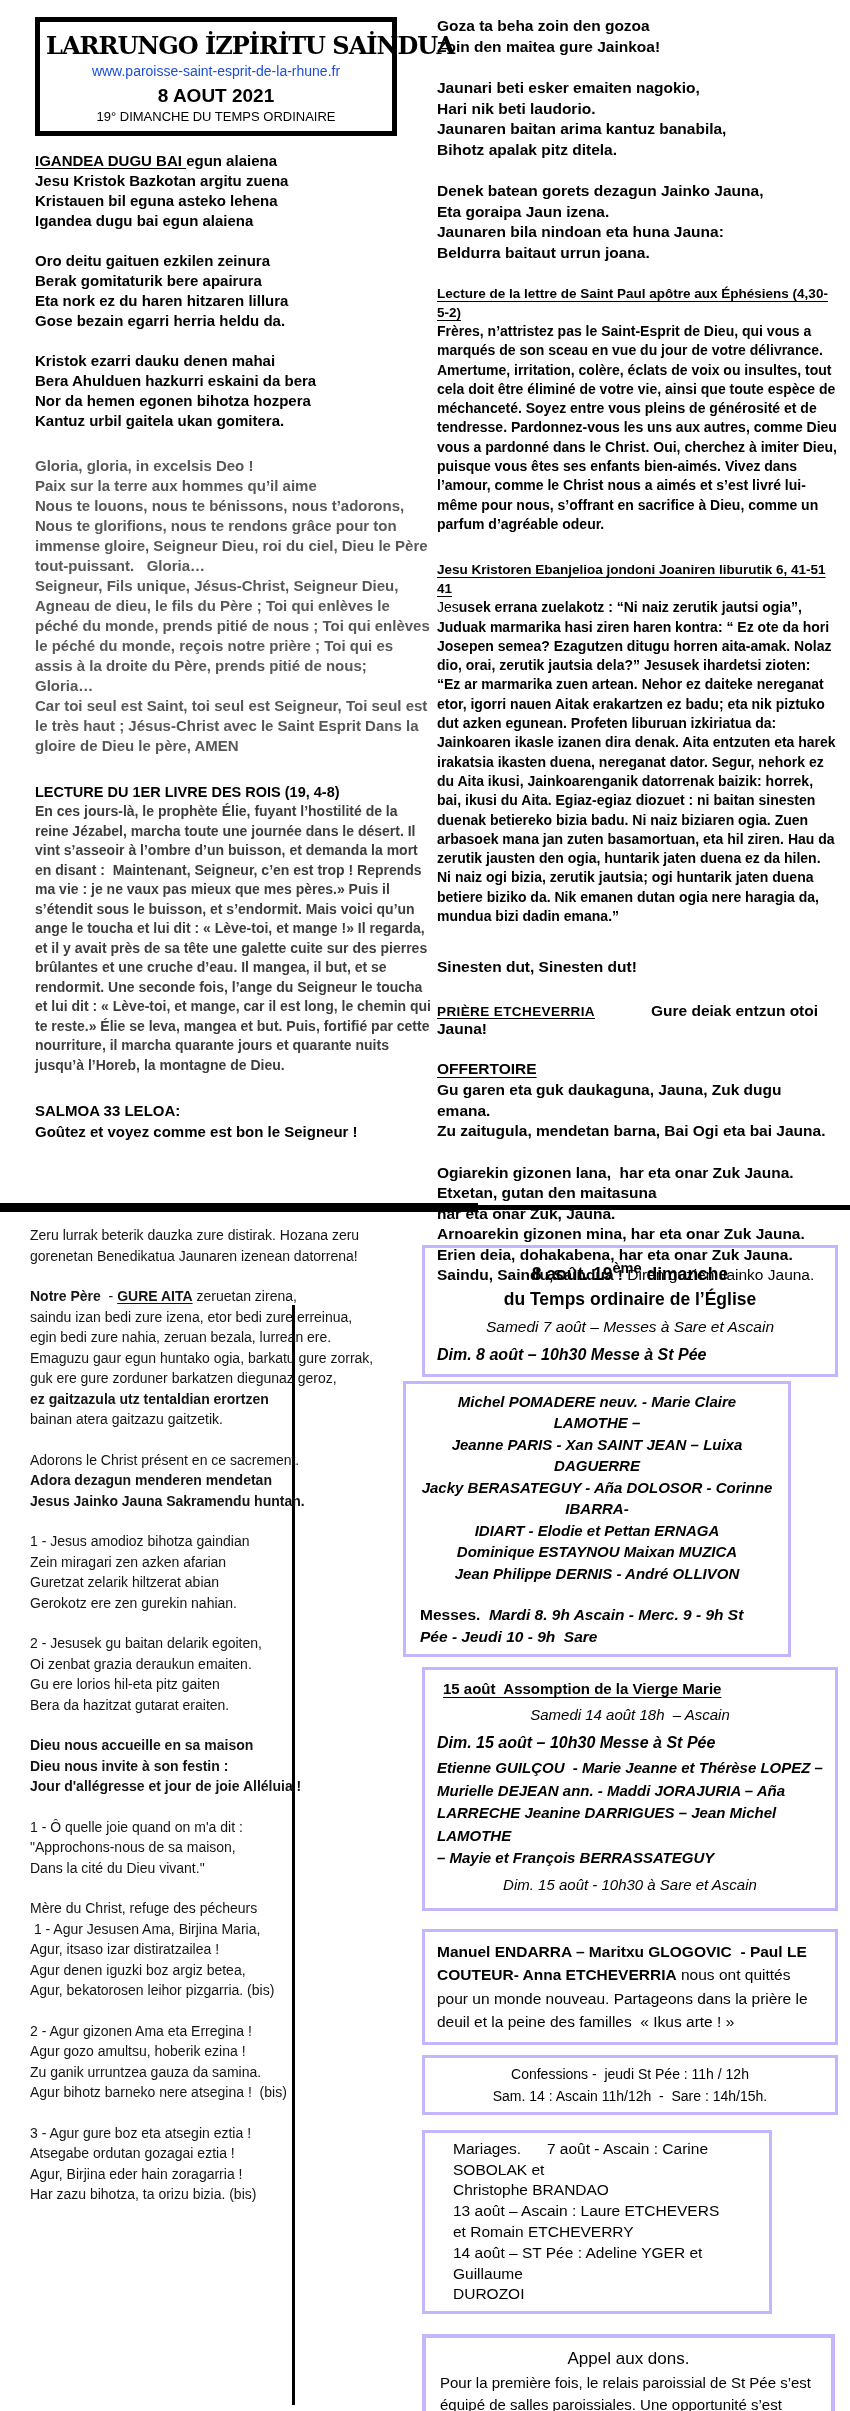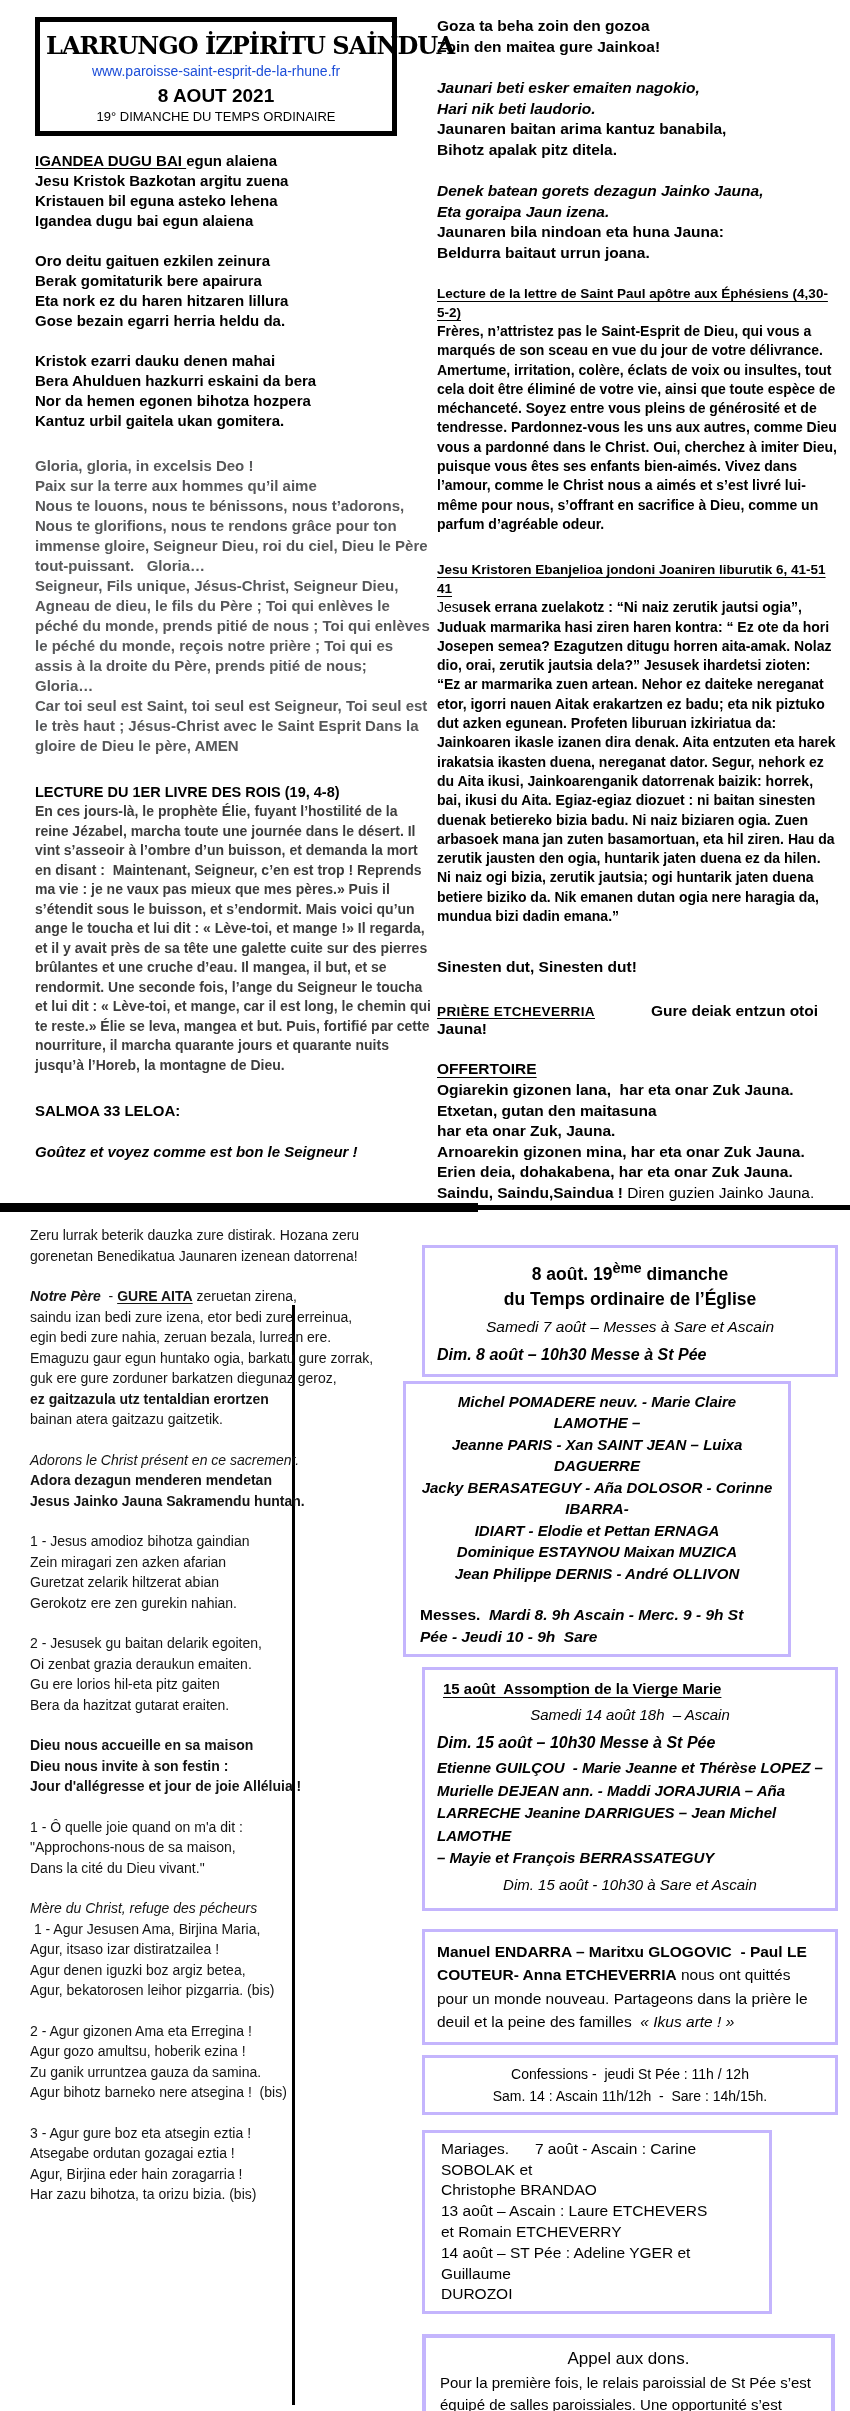--- a/index.html
+++ b/index.html
@@ -1,20 +1,20 @@
 <!DOCTYPE html>
 <html><head>
 <meta charset="utf-8">
 <style>
   html,body{margin:0;padding:0;background:#fff;}
   .page{position:relative;width:850px;height:2411px;background:#fff;color:#000;
         font-family:"Liberation Sans",sans-serif;overflow:hidden;}
   .pre{white-space:pre-wrap;}
   .b{font-weight:700;}
-  .i{font-style:italic;margin-top:20px;}
+  .i{}
   .u{text-decoration:underline;text-underline-offset:2px;}
 
   
   .tl{position:absolute;left:35px;top:17px;width:398px;}
   .masthead{border:5px solid #000;width:340px;padding:9px 6px 7px;text-align:center;margin-bottom:15px;}
   .mh-title{font-family:"DejaVu Serif",serif;font-weight:700;font-size:24px;letter-spacing:-1px;white-space:nowrap;}
   .mh-site{font-size:14px;color:#1d4ed8;margin-top:3px;}
   .mh-date{font-size:19px;font-weight:700;margin-top:6px;}
   .mh-sub{font-size:13px;font-weight:400;margin-top:2px;}
   .hymn{font-size:15px;line-height:20px;font-weight:700;margin-bottom:20px;}
@@ -59,21 +59,21 @@
   .messes{font-size:15.5px;line-height:21.5px;font-weight:700;margin-top:20px;}
   .messes .it{font-style:italic;}
   .box3{margin-bottom:18px;padding:8px 12px;}
   .box3-title{font-size:15px;font-weight:700;text-decoration:underline;text-underline-offset:3px;line-height:22px;margin-left:6px;}
   .box3-sat{font-size:15px;font-style:italic;line-height:29px;text-align:center;}
   .box3-sun{font-size:16px;font-weight:700;font-style:italic;line-height:28px;}
   .box3-names{font-size:15px;line-height:22.5px;font-weight:700;font-style:italic;margin-top:0;}
   .box3-foot{font-size:15px;font-style:italic;line-height:30px;text-align:center;}
   .box4{font-size:15.5px;line-height:23.5px;padding:8px 12px;margin-bottom:10px;}
   .box5{text-align:center;font-size:14px;line-height:22px;padding:5px 8px;margin-bottom:15px;}
-  .box6{width:350px;font-size:15.5px;line-height:20.8px;padding:6px 16px;margin-bottom:20px;}
+  .box6{width:350px;font-size:15.5px;line-height:20.8px;padding:6px 28px;margin-bottom:20px;}
   .box7{border-width:4px;padding:8px 14px 10px;width:413px;font-size:15px;line-height:21.6px;}
   .box7-title{font-size:17px;line-height:26px;text-align:center;}
   .box7 p{margin:0;}
 </style>
 </head>
 <body>
 
 <div class="page">
 
   <section class="tl">
@@ -123,20 +123,21 @@
       <div class="sec-title">Jesu Kristoren Ebanjelioa jondoni Joaniren liburutik 6, 41-51 41</div>
       <div class="reading-body pre"><span class="gospel-lead">Jes</span><span>usek errana zuelakotz : “Ni naiz zerutik jautsi ogia”, Juduak marmarika hasi ziren haren kontra: “ Ez ote da hori Josepen semea? Ezagutzen ditugu horren aita-amak. Nolaz dio, orai, zerutik jautsia dela?” Jesusek ihardetsi zioten: “Ez ar marmarika zuen artean. Nehor ez daiteke nereganat etor, igorri nauen Aitak erakartzen ez badu; eta nik piztuko dut azken egunean. Profeten liburuan izkiriatua da: Jainkoaren ikasle izanen dira denak. Aita entzuten eta harek irakatsia ikasten duena, nereganat dator. Segur, nehork ez du Aita ikusi, Jainkoarenganik datorrenak baizik: horrek, bai, ikusi du Aita. Egiaz-egiaz diozuet : ni baitan sinesten duenak betiereko bizia badu. Ni naiz biziaren ogia. Zuen arbasoek mana jan zuten basamortuan, eta hil ziren. Hau da zerutik jausten den ogia, huntarik jaten duena ez da hilen. Ni naiz ogi bizia, zerutik jautsia; ogi huntarik jaten duena betiere biziko da. Nik emanen dutan ogia nere haragia da, mundua bizi dadin emana.”</span></div>
     </div>
 
     <div class="sinesten">Sinesten dut, Sinesten dut!</div>
 
     <div class="priere"><span class="u priere-label">PRIÈRE ETCHEVERRIA</span><span>Gure deiak entzun otoi Jauna!</span></div>
 
     <div>
       <div class="off-title">OFFERTOIRE</div>
+      <div class="off-lines">Gu garen eta guk daukaguna, Jauna, Zuk dugu emana.<br>Zu zaitugula, mendetan barna, Bai Ogi eta bai Jauna.</div>
       <div class="off-lines pre" style="margin-bottom:0;"><div>Ogiarekin gizonen lana,  har eta onar Zuk Jauna.<br>Etxetan, gutan den maitasuna<br>har eta onar Zuk, Jauna.<br>Arnoarekin gizonen mina, har eta onar Zuk Jauna.<br>Erien deia, dohakabena, har eta onar Zuk Jauna.</div><div><span>Saindu, Saindu,Saindua !</span><span class="saindu-plain"> Diren guzien Jainko Jauna.</span></div></div>
     </div>
   </section>
 
   <div class="divider-left"></div>
   <div class="divider-right"></div>
   <div class="vline"></div>
 
   <section class="bl">
     <div class="blk">Zeru lurrak beterik dauzka zure distirak. Hozana zeru<br>gorenetan Benedikatua Jaunaren izenean datorrena!</div>

